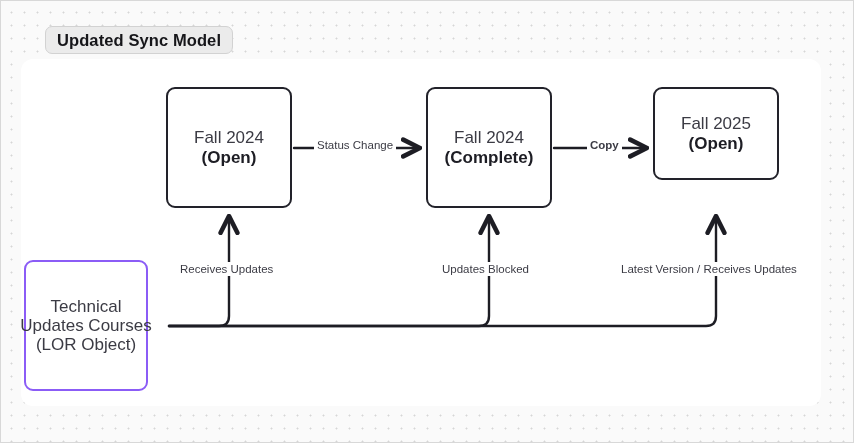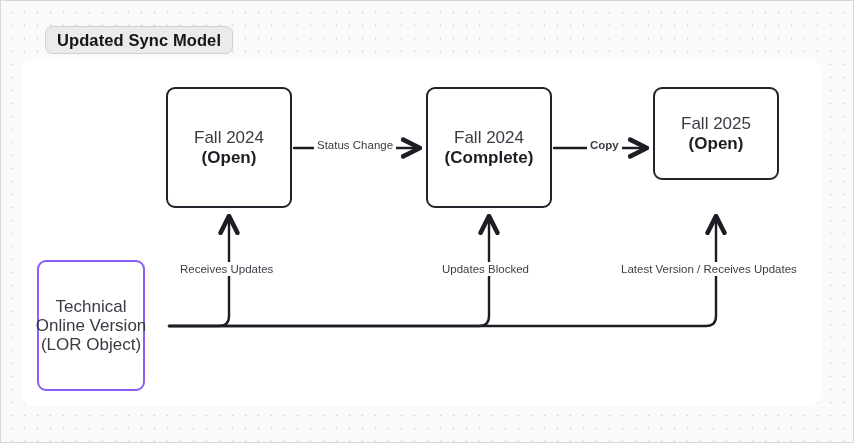--- a/index.html
+++ b/index.html
@@ -97,21 +97,21 @@
     font-weight: bold;
     color: #1d1d24;
   }
   .node.lor .line {
     line-height: 19px;
   }
 
   #node-fall2024-open  { left: 165px; top: 86px;  width: 126px; height: 121px; }
   #node-fall2024-done  { left: 425px; top: 86px;  width: 126px; height: 121px; }
   #node-fall2025-open  { left: 652px; top: 86px;  width: 126px; height: 93px; }
-  #node-lor            { left: 36px;  top: 259px; width: 108px; height: 131px; }
+  #node-lor            { left: 23px;  top: 259px; width: 124px; height: 131px; }
 
   
   .edge-label {
     position: absolute;
     font-size: 11.5px;
     color: #3b3b44;
     white-space: nowrap;
     text-align: center;
     background: #ffffff;
     padding: 0 3px;
@@ -165,21 +165,21 @@
     <span class="line bold">(Complete)</span>
   </div>
 
   <div class="node term" id="node-fall2025-open">
     <span class="line">Fall 2025</span>
     <span class="line bold">(Open)</span>
   </div>
 
   <div class="node lor" id="node-lor">
     <span class="line">Technical</span>
-    <span class="line">Online Version</span>
+    <span class="line">Updates Courses</span>
     <span class="line">(LOR Object)</span>
   </div>
 
   <div class="edge-label" id="label-status-change">Status Change</div>
 
   <div class="edge-label" id="label-copy">Copy</div>
 
   <div class="edge-label" id="label-receives-updates">Receives Updates</div>
 
   <div class="edge-label" id="label-updates-blocked">Updates Blocked</div>

